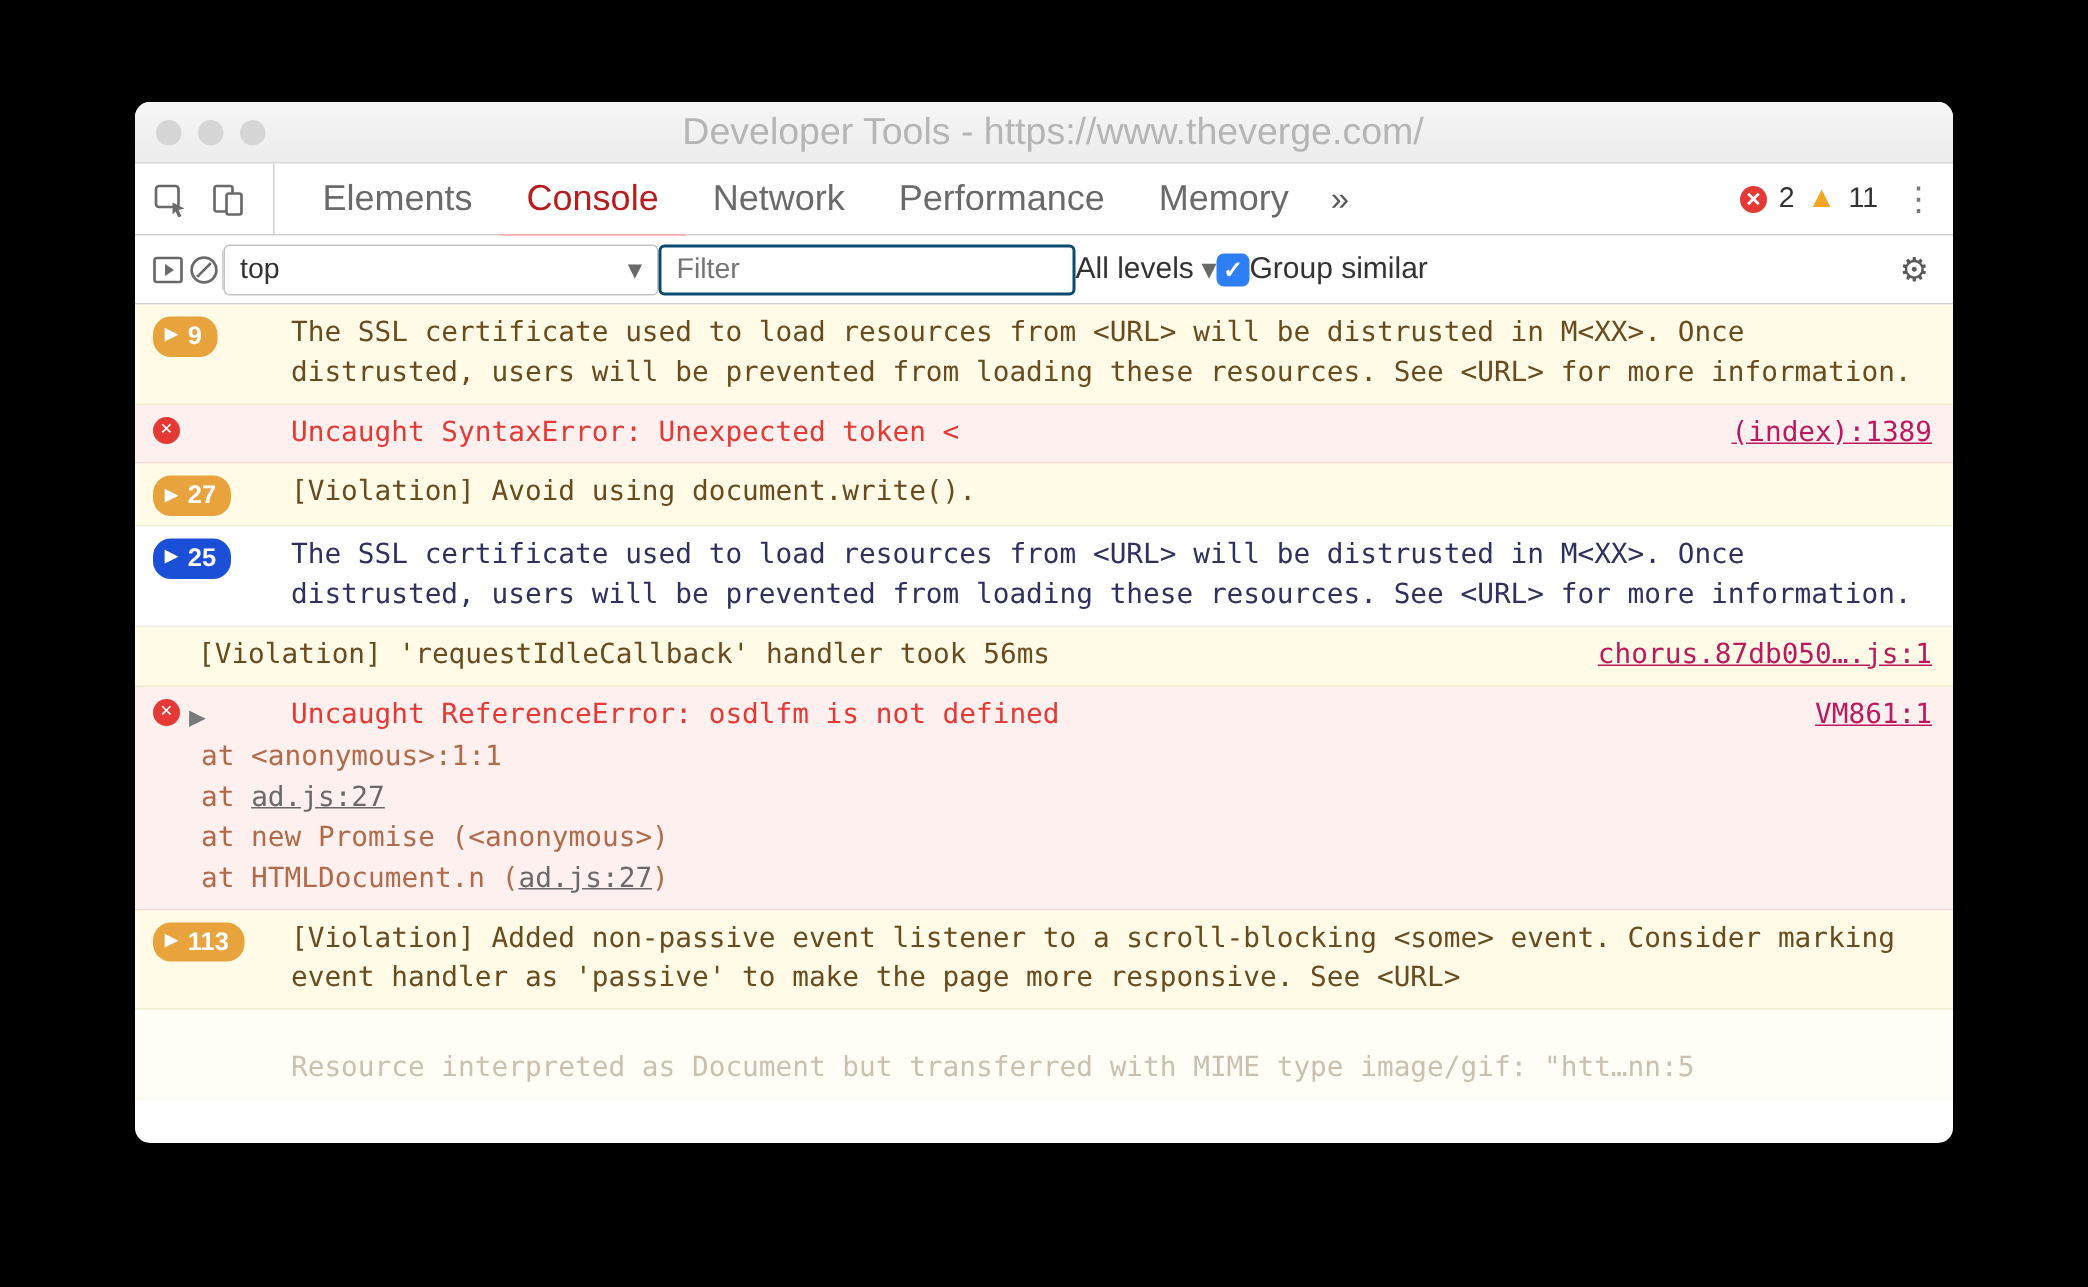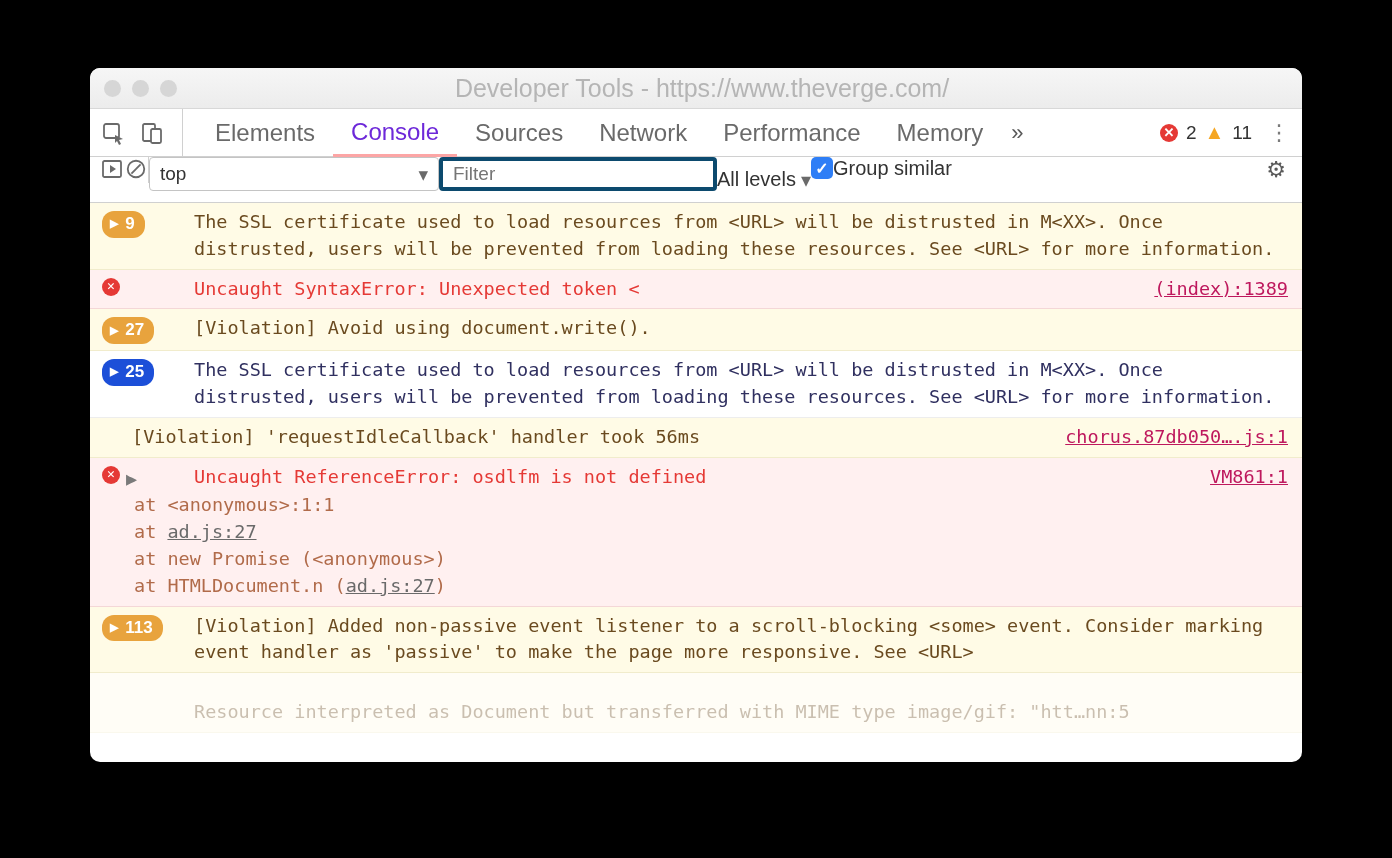--- a/index.html
+++ b/index.html
@@ -53,47 +53,47 @@
     padding: 0 8px 0 12px;
     gap: 0;
   }
   .left-icons { display: flex; gap: 14px; padding-right: 18px; border-right: 1px solid #d0d0d0; height: 100%; align-items: center;}
   .tabs { display: flex; margin-left: 14px; gap: 0; align-items:center; height:100%;}
   .tab {
     color: #6a6a6a; font-size: 24px; padding: 0 18px;
     height:100%; display:flex; align-items:center;
   }
   .tab.active {
-    color: #6d28d9; border-bottom: 3px solid #fca5a5;
+    color: #b91c1c; border-bottom: 1px solid #fca5a5;
     padding-bottom:0; margin-bottom:-1px;
   }
   .more-chev { color:#5a5a5a; font-size:22px; padding:0 10px;}
   .spacer { flex:1; }
   .indicators { display:flex; align-items:center; gap:8px; padding:0 12px; font-size:19px;}
   .err-dot {
     width:18px;height:18px;border-radius:50%;background:#e53935;color:#fff;
     display:inline-flex;align-items:center;justify-content:center;font-size:13px;font-weight:bold;
   }
   .warn-tri { color:#f5a623; font-size:20px;}
   .kebab { width:30px; text-align:center; color:#7a7a7a; font-size:22px;}
   
   .console-bar {
     height: 46px;
     border-bottom: 1px solid #d0d0d0;
-    display:flex; padding:0 10px; gap:0;
+    display:flex; align-items:center; padding:0 10px; gap:0;
   }
   .cb-icon { width:24px; height:24px; display:flex; align-items:center; justify-content:center; }
   .ctx-select {
     border:1px solid #c4c4c4; border-radius:4px;
     height:34px; width:290px; padding:0 10px;
     display:flex; align-items:center; justify-content:space-between;
     color:#333; font-size:19px;
   }
   .filter {
-    border:4px solid #0c4a6e; border-radius:4px;
+    border:2px solid #0c4a6e; border-radius:4px;
     height:34px; width:278px; padding:0 10px;
     color:#9c9c9c; font-size:19px;
     outline:none; font-family:inherit;
   }
   .levels { display:flex; align-items:center; gap:5px; color:#333; font-size:20px;}
   .chk {
     width:22px;height:22px;border-radius:5px;background:#2e7ef6;
     display:inline-flex;align-items:center;justify-content:center;color:#fff;font-size:16px;font-weight:bold;
   }
   .gear { margin-left:auto; color:#5a5a5a; font-size:22px; padding-right:6px;}
@@ -160,21 +160,20 @@
       <span class="cb-icon">
         <svg width="24" height="24" viewBox="0 0 24 24" fill="none" stroke="#6a6a6a" stroke-width="1.8">
           <rect x="3" y="3" width="12" height="17" rx="1.5"></rect>
           <rect x="11" y="8" width="10" height="14" rx="1.5" fill="#fff"></rect>
         </svg>
       </span>
     </div>
     <div class="tabs">
       <div class="tab">Elements</div>
       <div class="tab active">Console</div>
-      <div class="tab">Sources</div>
       <div class="tab">Network</div>
       <div class="tab">Performance</div>
       <div class="tab">Memory</div>
       <div class="more-chev">»</div>
     </div>
     <div class="spacer"></div>
     <div class="indicators">
       <span class="err-dot">✕</span>
       <span>2</span>
       <span class="warn-tri">▲</span>

